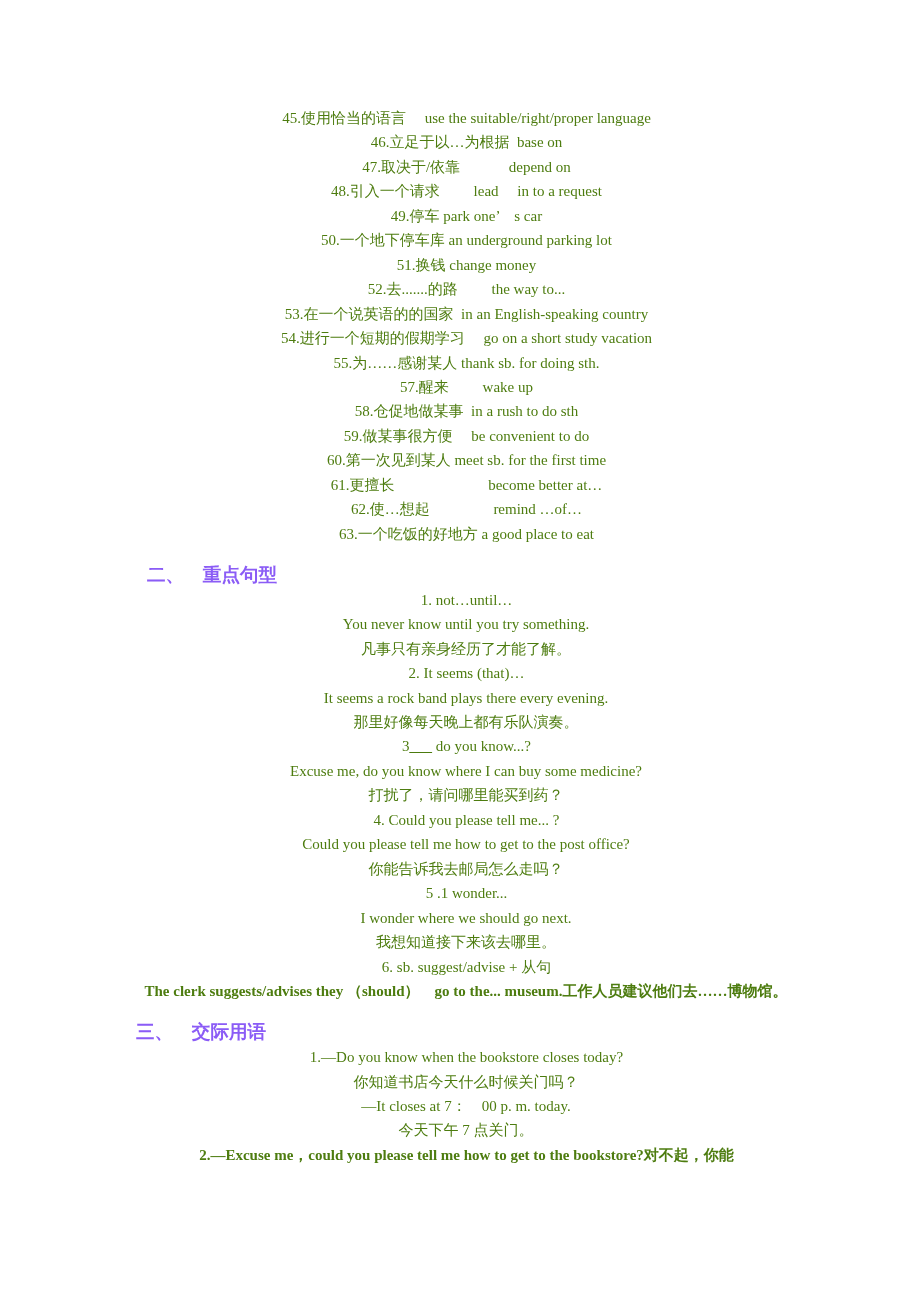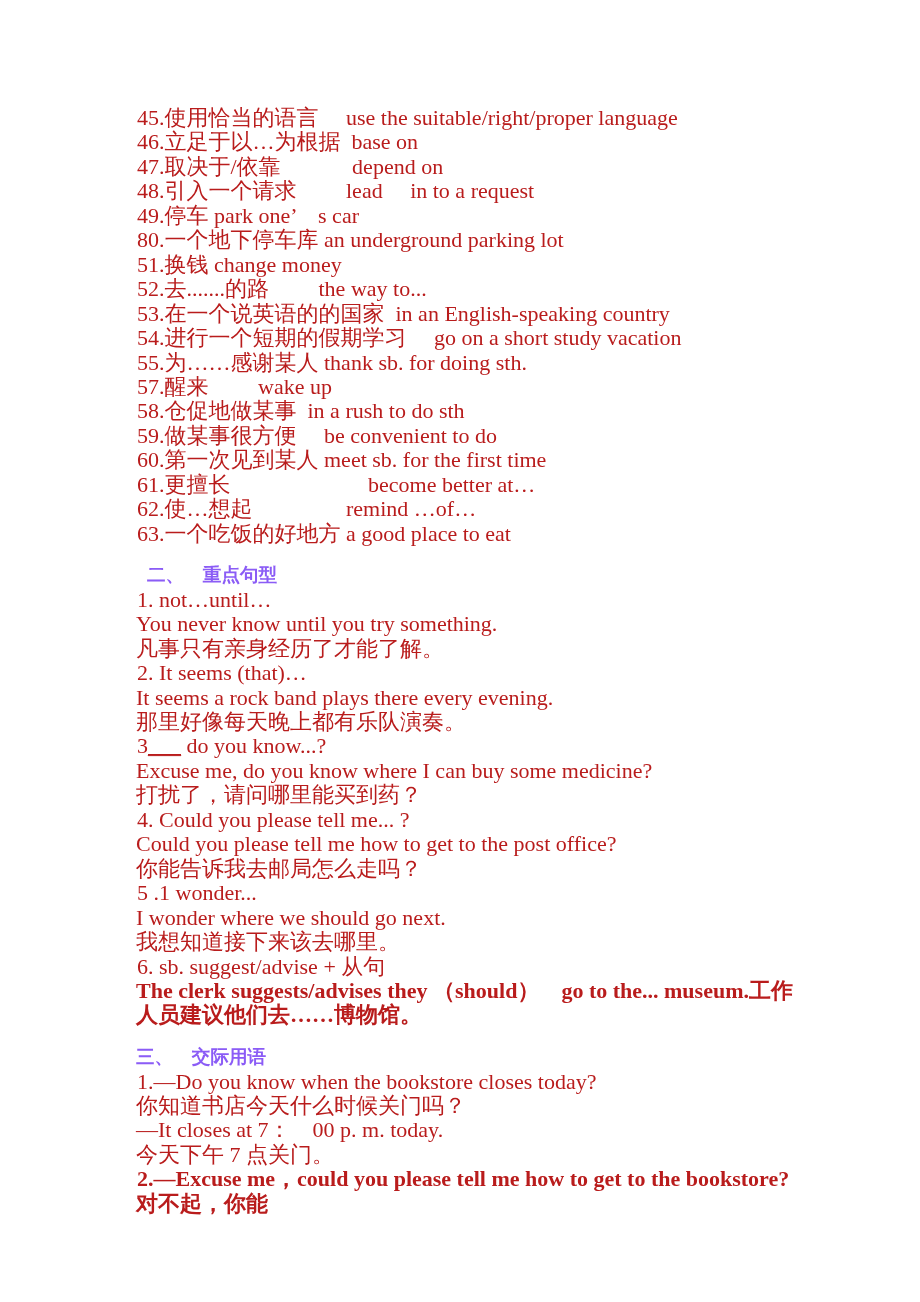--- a/index.html
+++ b/index.html
@@ -28,26 +28,26 @@
   }
 
   #content {
     position: absolute;
     left: 136px;
     top: 106px;
     width: 660px;
   }
 
   .line {
-    font-size: 22px;
+    font-size: 15px;
     line-height: 24.45px;
     white-space: pre-wrap;
     letter-spacing: 0px;
-    color: #b91c1c;
-    text-align: left;
+    color: #4d7c0f;
+    text-align: center;
   }
 
   
   .line.num {
     text-indent: 1px;
   }
 
   .line.wrap {
     white-space: pre-wrap;
     word-break: break-word;
@@ -76,21 +76,21 @@
 <body>
 
 <div id="page">
   <div id="content">
 
     <div class="line num">45.使用恰当的语言　 use the suitable/right/proper language</div>
     <div class="line num">46.立足于以…为根据  base on</div>
     <div class="line num">47.取决于/依靠　　　 depend on</div>
     <div class="line num">48.引入一个请求　　 lead　 in to a request</div>
     <div class="line num">49.停车 park one’　s car</div>
-    <div class="line num">80.一个地下停车库 an underground parking lot</div>
+    <div class="line num">50.一个地下停车库 an underground parking lot</div>
     <div class="line num">51.换钱 change money</div>
     <div class="line num">52.去.......的路　　 the way to...</div>
     <div class="line num">53.在一个说英语的的国家  in an English-speaking country</div>
     <div class="line num">54.进行一个短期的假期学习　 go on a short study vacation</div>
     <div class="line num">55.为……感谢某人 thank sb. for doing sth.</div>
     <div class="line num">57.醒来　　 wake up</div>
     <div class="line num">58.仓促地做某事  in a rush to do sth</div>
     <div class="line num">59.做某事很方便　 be convenient to do</div>
     <div class="line num">60.第一次见到某人 meet sb. for the first time</div>
     <div class="line num">61.更擅长　　　　　　 become better at…</div>

